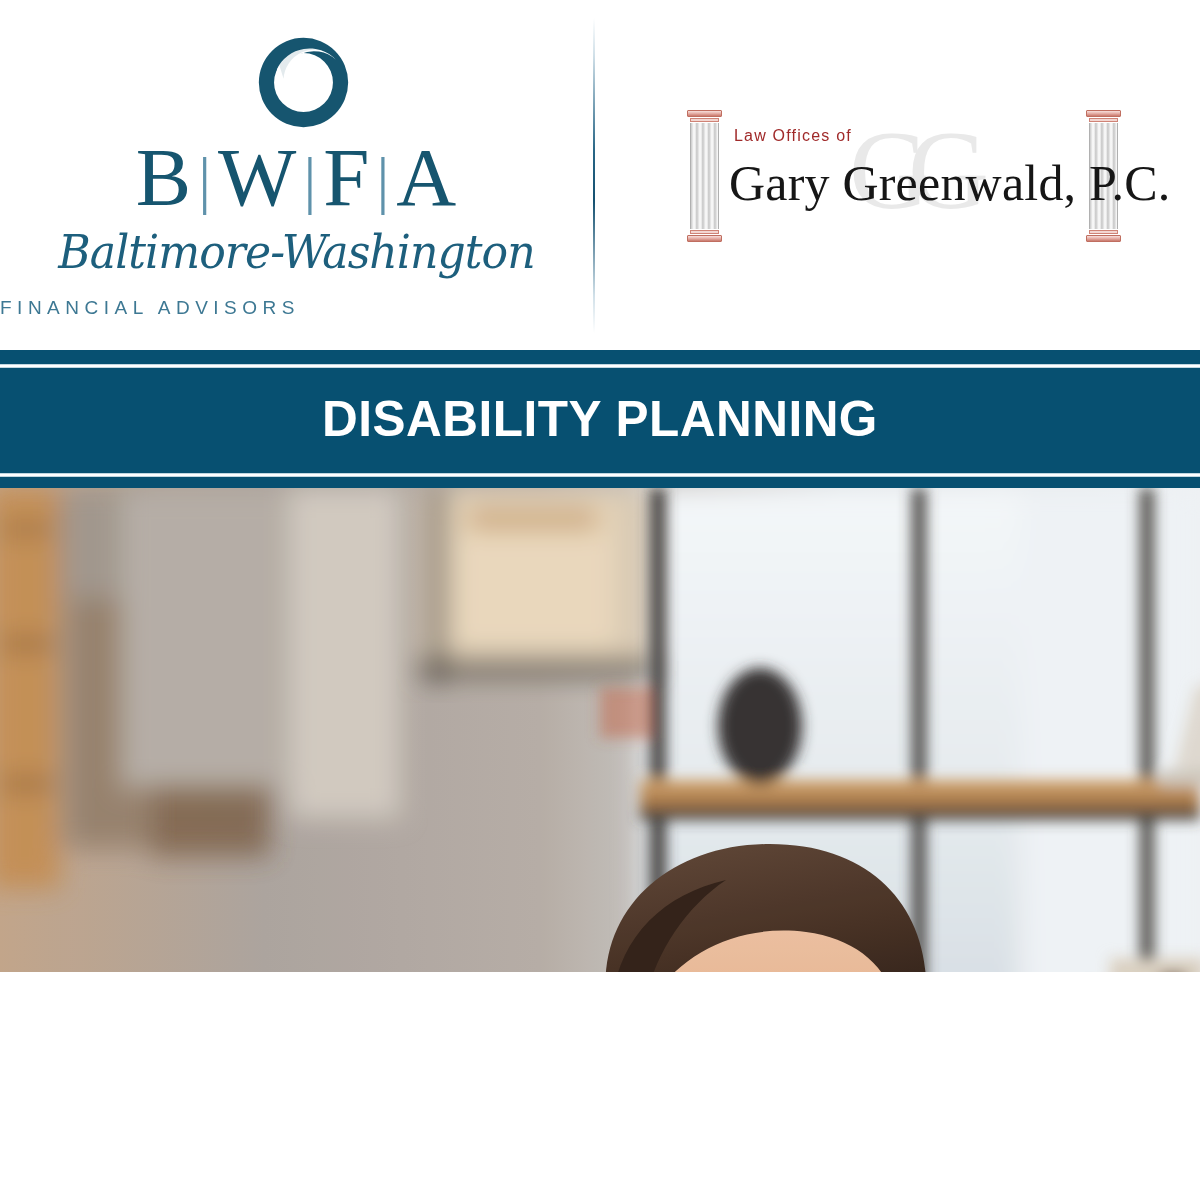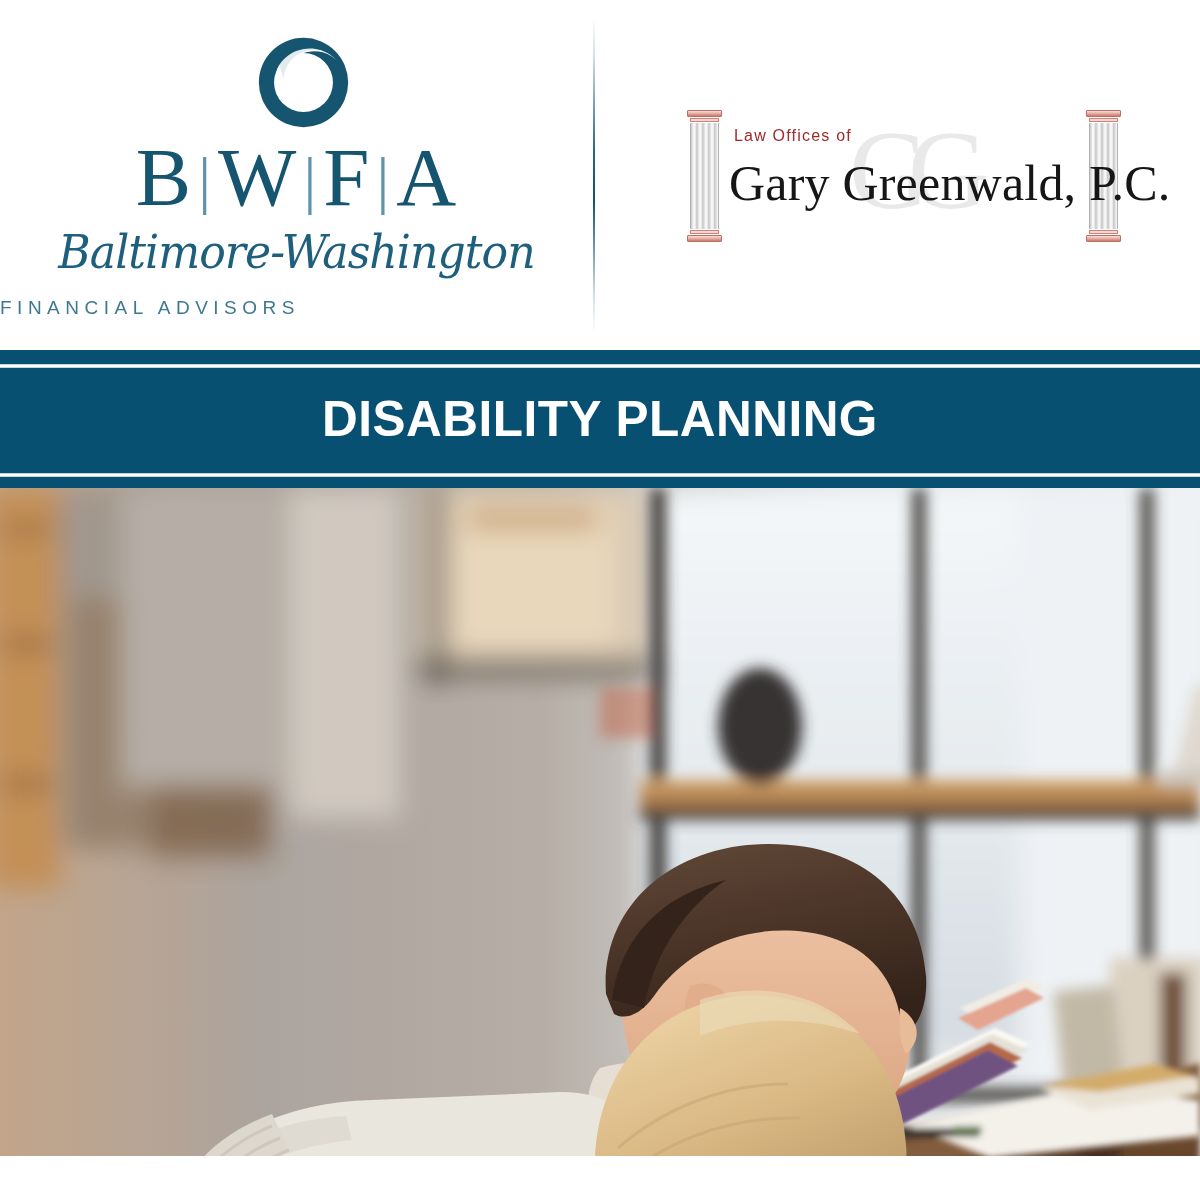--- a/index.html
+++ b/index.html
@@ -2,21 +2,21 @@
 <html><head>
 <meta charset="utf-8">
 <style>
   html,body{margin:0;padding:0;}
   body{
     width:1200px;height:1200px;
     background:#ffffff;
     font-family:"Liberation Sans", sans-serif;
     overflow:hidden;
   }
-  .page{position:relative;width:1200px;height:1156px;overflow:hidden;background:#5eead4;}
+  .page{position:relative;width:1200px;height:972px;overflow:hidden;background:#5eead4;}
 
   
   .header{position:absolute;left:0;top:0;width:1200px;height:350px;background:#ffffff;}
 
   .divider{
     position:absolute;left:593px;top:18px;width:2px;height:315px;
     background:linear-gradient(to bottom,
       rgba(255,255,255,1) 0%,
       rgba(120,165,190,.35) 12%,
       rgba(29,94,128,.95) 42%,

